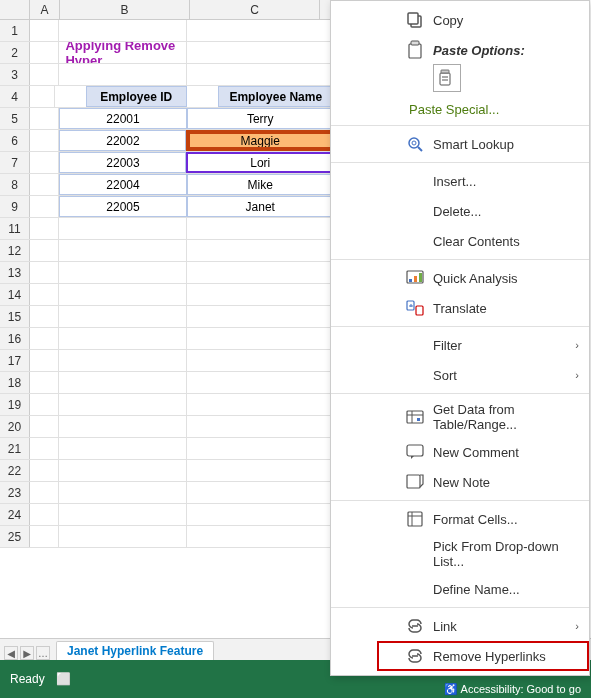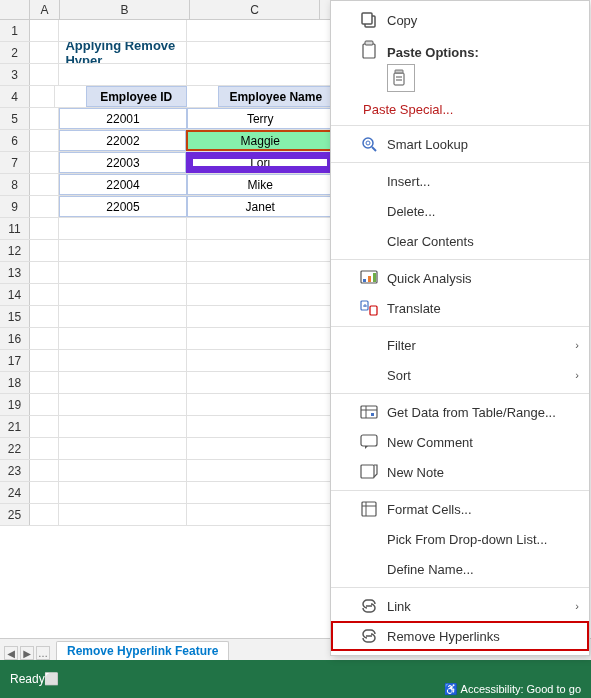--- a/index.html
+++ b/index.html
@@ -80,21 +80,21 @@
       overflow: hidden;
     }
 
     .cell-a { width: 30px; }
     .cell-b { width: 130px; }
     .cell-c { width: 151px; }
 
     .title-row .cell-b {
       font-weight: bold;
       font-size: 13px;
-      color: #0c4a6e;
+      color: #a21caf;
       justify-content: flex-start;
       padding-left: 6px;
     }
 
     .header-row .cell-b,
     .header-row .cell-c {
       font-weight: bold;
       background: #d9e1f2;
       border: 1px solid #b4c6e7;
       margin-left: 31px;
@@ -163,21 +163,21 @@
       align-items: center;
       padding: 0 10px;
       color: #fff;
       font-size: 12px;
       justify-content: space-between;
     }
 
     .status-left {
       display: flex;
       align-items: flex-end;
-      gap: 0;
+      gap: 12px;
     }
 
     .status-right {
       font-size: 11px;
       color: #fff;
       margin-top: 20px;
     }
 
     
     .context-menu {
@@ -193,24 +193,25 @@
     }
 
     .menu-item {
       display: flex;
       align-items: center;
       padding: 5px 28px;
       cursor: pointer;
       font-size: 13px;
       color: #333;
       position: relative;
+      margin-left: 46px;
     }
 
     .menu-item.disabled {
-      color: #b91c1c;
+      color: #4d7c0f;
       cursor: default;
     }
 
     .menu-icon {
       width: 20px;
       min-width: 20px;
       height: 20px;
       display: flex;
       align-items: center;
       justify-content: center;
@@ -281,28 +282,28 @@
     <div class="row-num">5</div>
     <div class="cell cell-a"></div>
     <div class="cell cell-b" style="border:1px solid #b4c6e7;">22001</div>
     <div class="cell cell-c" style="border:1px solid #b4c6e7;">Terry</div>
   </div>
 
   <div class="row data-row">
     <div class="row-num">6</div>
     <div class="cell cell-a"></div>
     <div class="cell cell-b" style="border:1px solid #b4c6e7;">22002</div>
-    <div class="cell cell-c" style="border:2px solid #c2410c;background:#86efac;">Maggie</div>
+    <div class="cell cell-c" style="border:4px solid #c2410c;background:#fdba74;">Maggie</div>
   </div>
 
   <div class="row data-row">
     <div class="row-num">7</div>
     <div class="cell cell-a"></div>
     <div class="cell cell-b" style="border:1px solid #b4c6e7;">22003</div>
-    <div class="cell cell-c" style="border:7px solid #6d28d9;text-align:center;">Lori</div>
+    <div class="cell cell-c" style="border:2px solid #6d28d9;text-align:center;">Lori</div>
   </div>
 
   <div class="row data-row">
     <div class="row-num">8</div>
     <div class="cell cell-a"></div>
     <div class="cell cell-b" style="border:1px solid #b4c6e7;">22004</div>
     <div class="cell cell-c" style="border:1px solid #b4c6e7;">Mike</div>
   </div>
 
   <div class="row data-row">
@@ -355,20 +356,26 @@
       <div class="cell cell-c"></div>
     </div>
   <div class="row">
       <div class="row-num">18</div>
       <div class="cell cell-a"></div>
       <div class="cell cell-b"></div>
       <div class="cell cell-c"></div>
     </div>
   <div class="row">
       <div class="row-num">19</div>
+      <div class="cell cell-a"></div>
+      <div class="cell cell-b"></div>
+      <div class="cell cell-c"></div>
+    </div>
+  <div class="row">
+      <div class="row-num">20</div>
       <div class="cell cell-a"></div>
       <div class="cell cell-b"></div>
       <div class="cell cell-c"></div>
     </div>
   <div class="row">
       <div class="row-num">21</div>
       <div class="cell cell-a"></div>
       <div class="cell cell-b"></div>
       <div class="cell cell-c"></div>
     </div>
@@ -397,21 +404,21 @@
       <div class="cell cell-c"></div>
     </div>
 </div>
 
 <div class="tab-bar">
   <div class="tab-nav">
     <div class="tab-nav-btn">◀</div>
     <div class="tab-nav-btn">▶</div>
     <div class="tab-nav-btn">…</div>
   </div>
-  <div class="sheet-tab">Remove Hyperlink Feature</div>
+  <div class="sheet-tab">Janet Hyperlink Feature</div>
 </div>
 
 <div class="status-bar">
   <div class="status-left">
     <span>Ready</span>
     <span>⬜</span>
   </div>
   <div class="status-right">
     <span>♿</span>
     <span>Accessibility: Good to go</span>
@@ -424,21 +431,21 @@
     <div class="menu-icon">
       <svg width="16" height="16" viewBox="0 0 16 16">
           <rect x="4" y="4" width="10" height="11" rx="1" fill="none" stroke="#555" stroke-width="1.5"></rect>
           <rect x="1" y="1" width="10" height="11" rx="1" fill="white" stroke="#555" stroke-width="1.5"></rect>
         </svg>
     </div>
     <span>Copy</span>
   </div>
 
   <div class="menu-item" style="flex-direction:column;align-items:flex-start;">
-    <div style="display:flex;align-items:flex-end;">
+    <div style="display:flex;align-items:center;font-style:italic;">
       <div class="menu-icon" style="width:20px;margin-right:8px;">
         <svg width="16" height="20" viewBox="0 0 16 20">
             <rect x="2" y="4" width="12" height="14" rx="1" fill="white" stroke="#555" stroke-width="1.2"></rect>
             <rect x="4" y="1" width="8" height="4" rx="1" fill="#ddd" stroke="#555" stroke-width="1"></rect>
           </svg>
       </div>
       <span style="font-weight:600;">Paste Options:</span>
     </div>
     <div style="display:flex;gap:4px;margin-left:28px;margin-top:4px;">
       <div style="width:28px;height:28px;border:1px solid #aaa;display:flex;align-items:center;justify-content:center;font-size:12px;">

